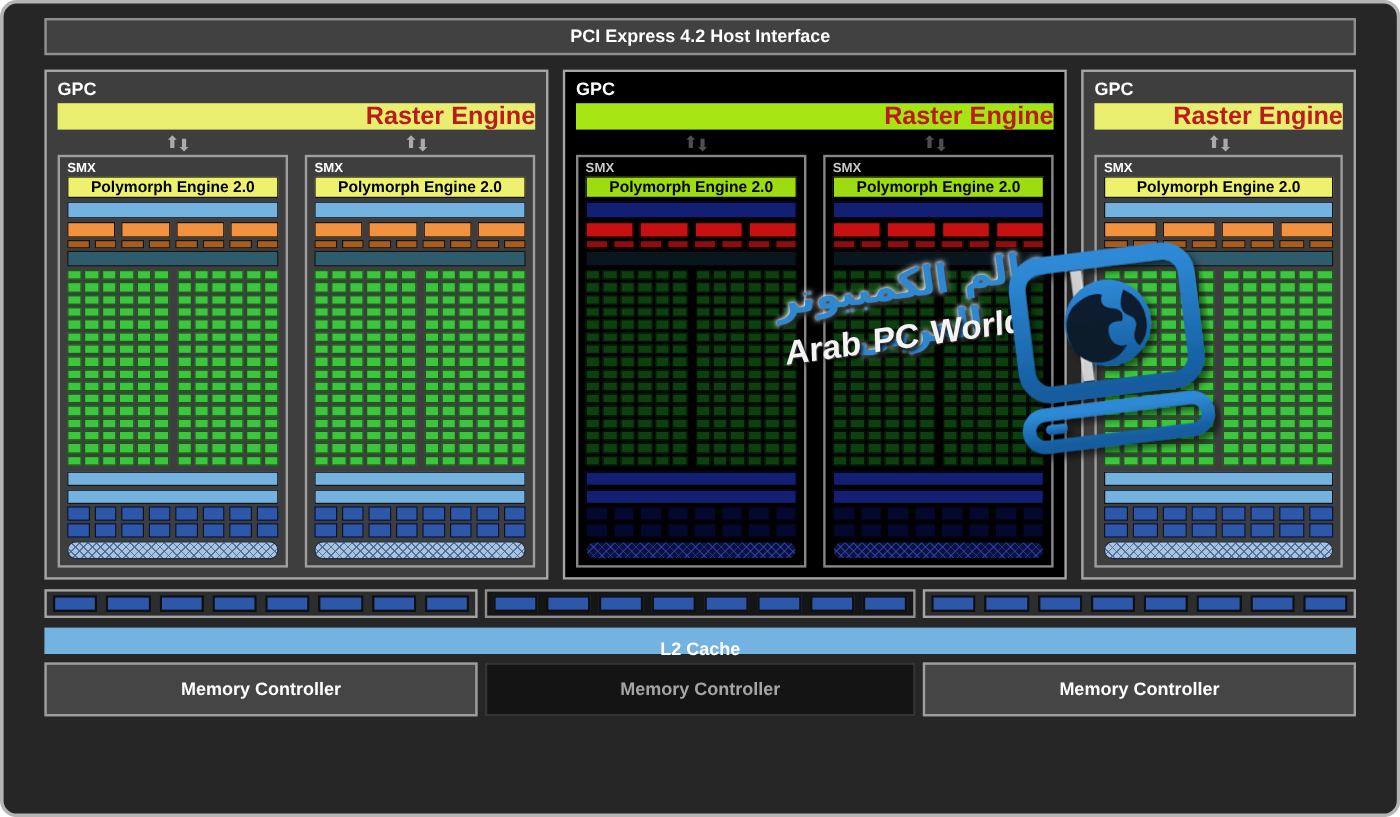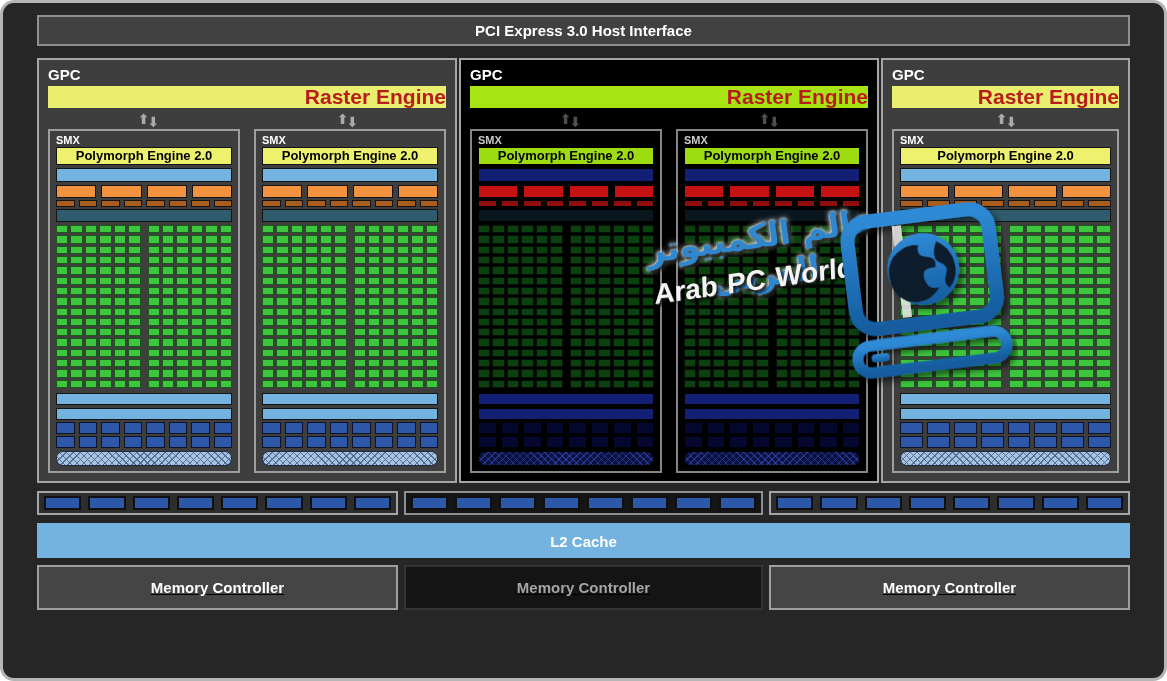--- a/index.html
+++ b/index.html
@@ -20,21 +20,21 @@
   .pci{
     margin:12px 34px 0;height:31px;line-height:27px;
     background:var(--pci-bg,#414141);
     border:2px solid #8f8f8f;
   }
   .giga{
     margin:10px 34px 0;height:30px;line-height:26px;
     background:var(--orange,#f2923e);
     border:2px solid #e3d2c6;
   }
-  .gpc-row{margin:12px 34px 0;height:425px;display:flex;gap:2px;}
+  .gpc-row{margin:12px 34px 0;height:425px;display:flex;gap:12px;}
   .gpc{
     box-sizing:border-box;
     border:2px solid var(--border-light,#a5a5a5);
     background:var(--panel-gray,#3e3e3e);
     padding:3px 9px 8px;
     display:flex;flex-direction:column;
   }
   .gpc.w420{flex:0 0 420px;}
   .gpc.grow{flex:1;}
   .gpc.disabled{background:#000;}
@@ -106,24 +106,24 @@
   .rop-row{margin:8px 34px 0;height:24px;display:flex;justify-content:space-between;}
   .rop-group{
     box-sizing:border-box;display:flex;gap:7px;padding:3px 5px;
     border:2px solid var(--border-light,#a5a5a5);
     background:#2d2d2d;
   }
   .rop-group.g0,.rop-group.g2{flex:0 0 361px;}
   .rop-group.g1{flex:0 0 359px;background:#151515;border-color:#8f8f8f;}
   .rop-group .cell{flex:1;background:var(--royal-blue,#2d57a8);border:2px solid #101010;}
   .l2{
-    margin:8px 34px 0;height:35px;line-height:38px;
+    margin:8px 34px 0;height:22px;line-height:38px;
     background:var(--light-blue,#74b2e0);
   }
-  .mc-row{margin:7px 34px 0;height:45px;display:flex;justify-content:space-between;text-decoration:underline;}
+  .mc-row{margin:7px 34px 0;height:45px;display:flex;justify-content:space-between;}
   .mc{
     box-sizing:border-box;height:45px;line-height:41px;
     border:2px solid #9e9e9e;background:var(--mc-bg,#454545);
     color:#fff;font-weight:bold;font-size:15px;text-align:center;
   }
   .mc.m0,.mc.m2{flex:0 0 361px;}
   .mc.m1{flex:0 0 359px;background:var(--mc-dim-bg,#141414);border-color:#343434;color:#a5a5a5;font-weight:600;}
   
   .watermark{position:absolute;inset:0;pointer-events:none;}
   .wm-ar{
@@ -141,21 +141,21 @@
     transform:rotate(-8deg) skewX(-6deg);
     text-shadow:2px 3px 3px rgba(0,0,0,.85),1px 1px 0 #7d7d7d;
   }
   .wm-logo{position:absolute;left:836px;top:202px;width:172px;height:190px;transform:rotate(-7deg);}
 </style>
 </head>
 <body>
 
 <div class="canvas">
 
-  <div class="bar-title pci">PCI Express 3.0 Host Interface</div>
+  <div class="bar-title pci">PCI Express 4.2 Host Interface</div>
 
   <div class="gpc-row">
 
     <div class="gpc w420">
       <div class="gpc-label">GPC</div>
       <div class="raster">Raster Engine</div>
       <div class="arrows-row">
         <div class="arrow-pair"><span>⬆</span><span class="dn">⬇</span></div>
         <div class="arrow-pair"><span>⬆</span><span class="dn">⬇</span></div>
       </div>

